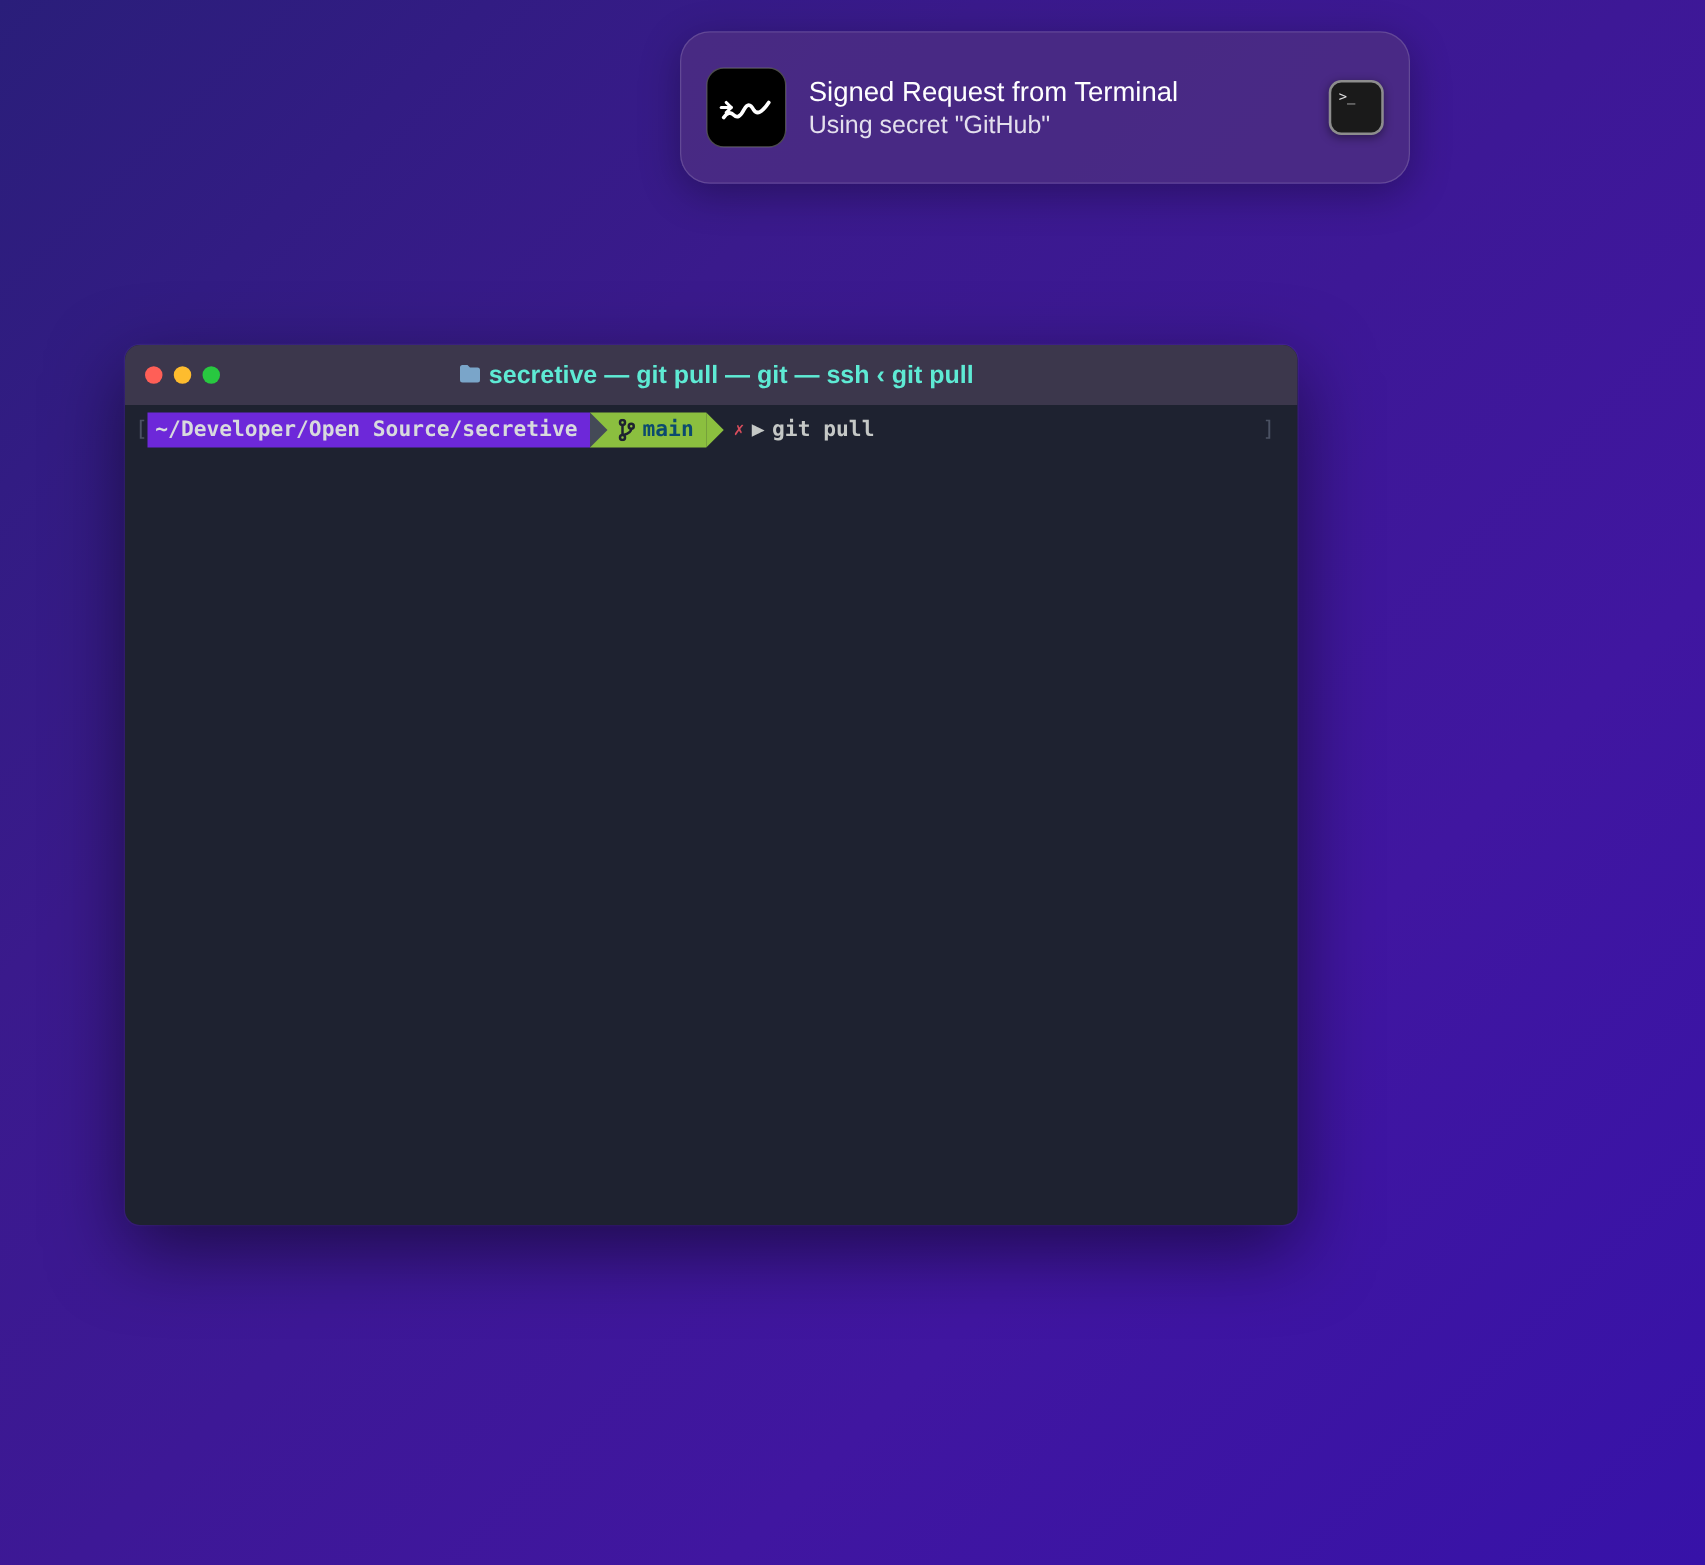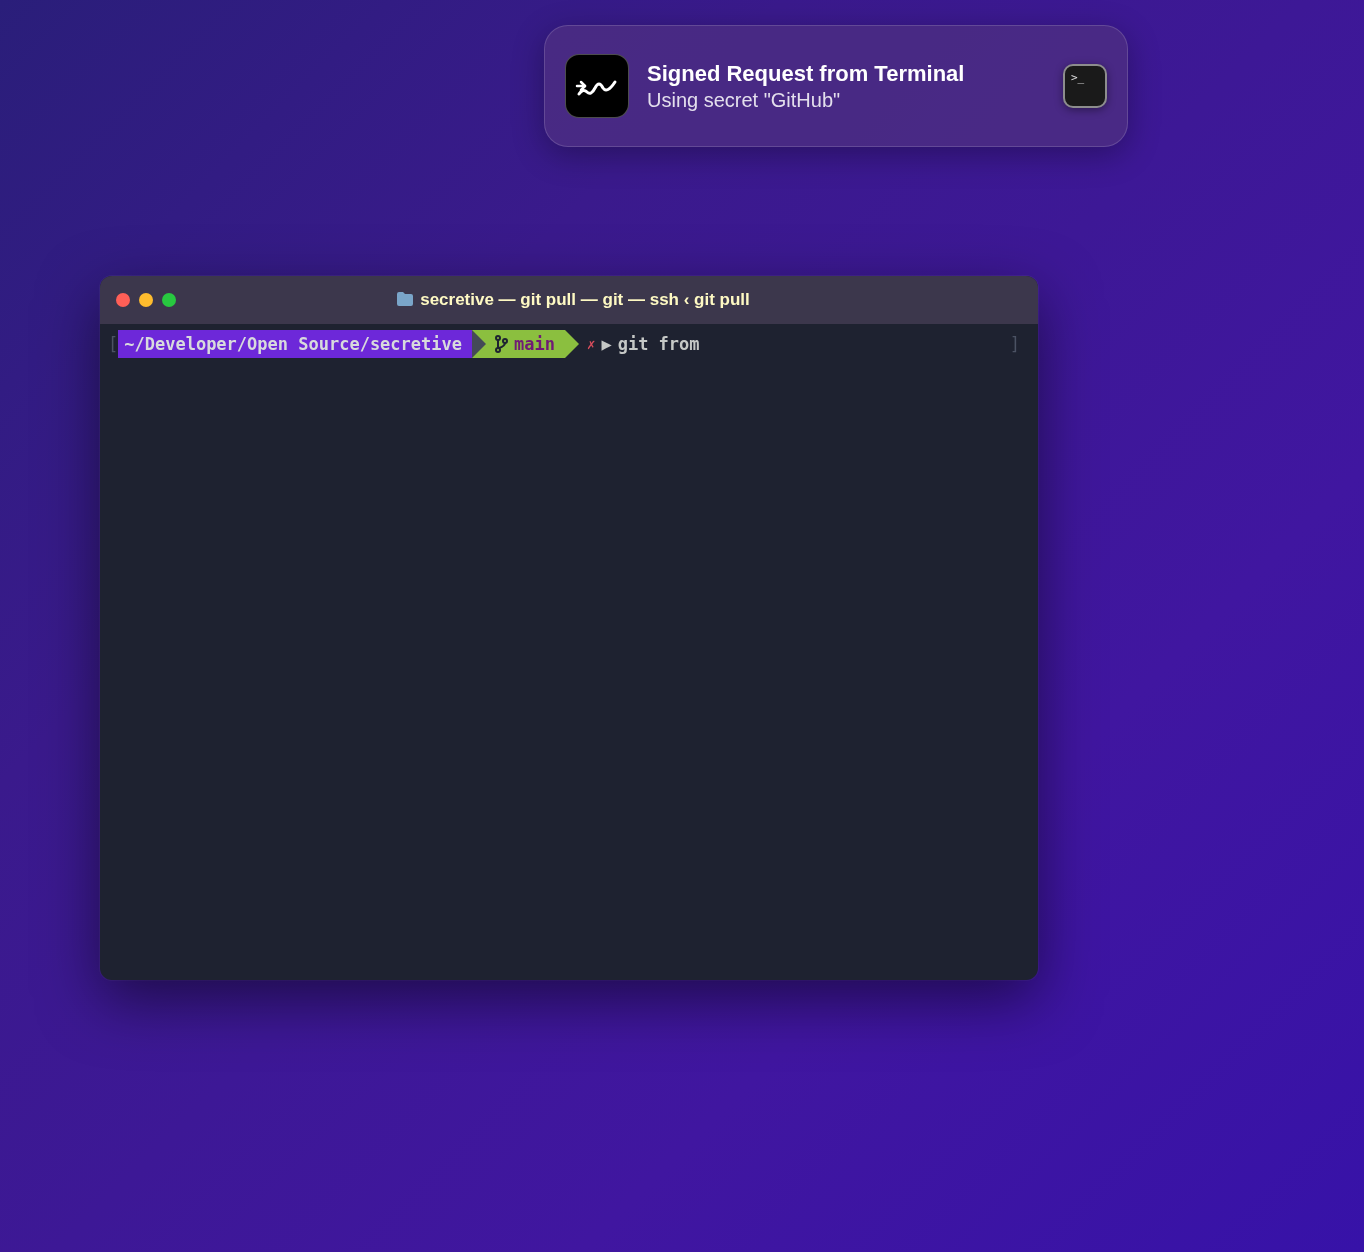--- a/index.html
+++ b/index.html
@@ -39,21 +39,21 @@
       justify-content: center;
       flex-shrink: 0;
     }
     .notif-app-icon svg { width: 44px; height: 44px; }
     .notif-text {
       flex: 1;
       color: #fff;
     }
     .notif-title {
       font-size: 22px;
-      font-weight: 700;
+      font-weight: 400;
       margin-bottom: 2px;
     }
     .notif-subtitle {
       font-size: 20px;
       font-weight: 400;
       color: rgba(255,255,255,0.85);
     }
     .notif-right-icon {
       width: 44px;
       height: 44px;
@@ -114,22 +114,22 @@
       gap: 6px;
       margin-left: -60px;
     }
     .folder-icon {
       width: 18px;
       height: 16px;
       position: relative;
       top: -1px;
     }
     .title-text {
-      color: #fef9c3;
-      font-size: 17px;
+      color: #5eead4;
+      font-size: 20px;
       font-weight: 600;
     }
 
     .terminal-body {
       padding: 6px 8px;
       font-family: 'Menlo', 'Monaco', monospace;
       font-size: 17px;
       color: #c5c8c6;
     }
     .bracket-left {
@@ -153,21 +153,21 @@
       top: 0;
       width: 0;
       height: 0;
       border-top: 14px solid transparent;
       border-bottom: 14px solid transparent;
       border-left: 14px solid #444a57;
       z-index: 2;
     }
     .seg-branch {
       background: #8bbf3f;
-      color: #701a75;
+      color: #0c4a6e;
       padding: 2px 10px 2px 22px;
       height: 28px;
       display: flex;
       align-items: center;
       gap: 6px;
       font-weight: 700;
       position: relative;
     }
     .seg-branch::after {
       content: '';
@@ -250,17 +250,17 @@
         <svg width="14" height="18" viewBox="0 0 14 18">
           <circle cx="4" cy="3" r="2" fill="none" stroke="#1e2230" stroke-width="2"></circle>
           <circle cx="4" cy="15" r="2" fill="none" stroke="#1e2230" stroke-width="2"></circle>
           <circle cx="11" cy="6" r="2" fill="none" stroke="#1e2230" stroke-width="2"></circle>
           <path d="M4 5 L4 13 M11 8 Q11 11 5 13" stroke="#1e2230" stroke-width="2" fill="none"></path>
         </svg>
         <span>main</span>
       </span>
       <span class="x-mark">✗</span>
       <span class="chevron-right">▶</span>
-      <span class="command">git from</span>
+      <span class="command">git pull</span>
       <span class="bracket-right">]</span>
     </div>
   </div>
 </div>
 
 </body></html>

